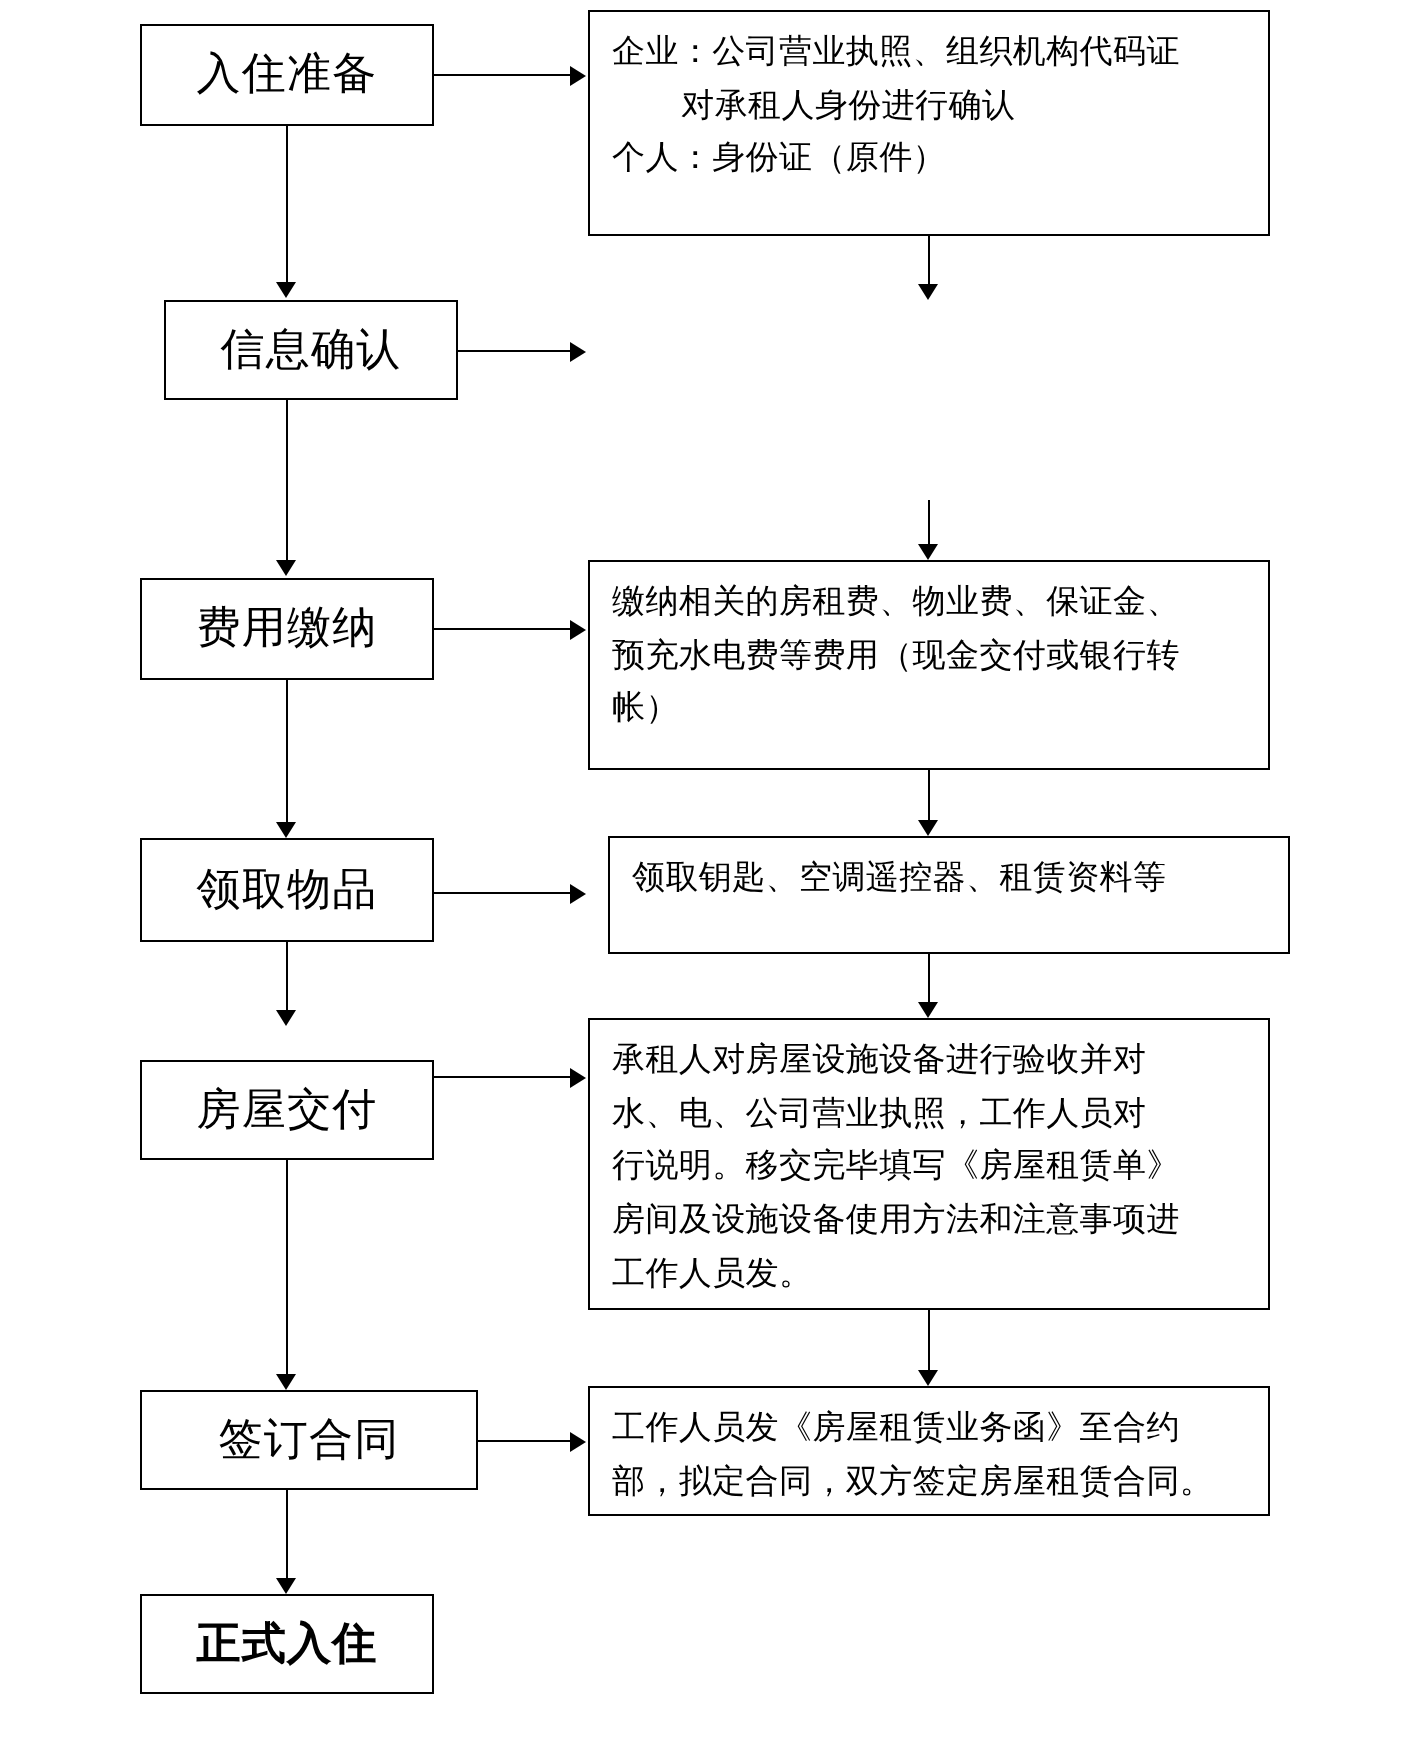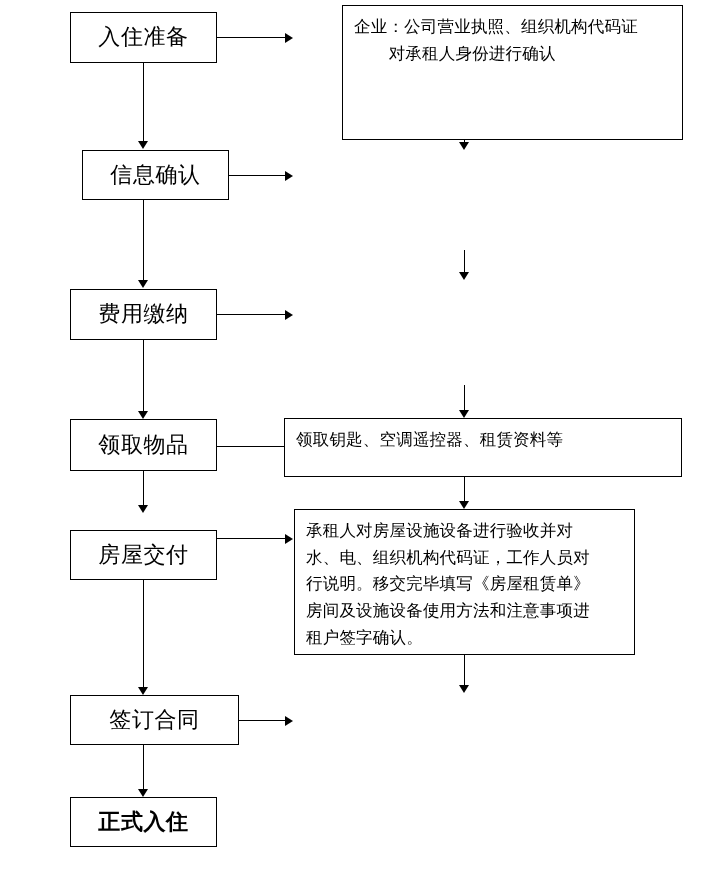--- a/index.html
+++ b/index.html
@@ -76,39 +76,49 @@
   </div>
 
   <div class="box lbox" style="left:70px;top:695px;width:169px;height:50px;">
     <span>签订合同</span>
   </div>
 
   <div class="box lbox" style="left:70px;top:797px;width:147px;height:50px;font-weight:bold;">
     <span>正式入住</span>
   </div>
 
-  <div class="box rbox" style="left:294px;top:5px;width:341px;height:135px;margin-left:48px;">
+  <div class="box rbox" style="left:294px;top:5px;width:341px;height:113px;">
     <span class="ln">企业：公司营业执照、组织机构代码证</span>
     <span class="ln ind">对承租人身份进行确认</span>
+    <span class="ln">个人：身份证（原件）</span>
   </div>
 
 
+  <div class="box rbox" style="left:294px;top:280px;width:341px;height:105px;">
+    <span class="ln">缴纳相关的房租费、物业费、保证金、</span>
+    <span class="ln">预充水电费等费用（现金交付或银行转</span>
+    <span class="ln">帐）</span>
+  </div>
 
-  <div class="box rbox" style="left:284px;top:418px;width:398px;height:59px;">
+  <div class="box rbox" style="left:304px;top:418px;width:341px;height:59px;">
     <span class="ln">领取钥匙、空调遥控器、租赁资料等</span>
   </div>
 
   <div class="box rbox" style="left:294px;top:509px;width:341px;height:146px;">
     <span class="ln">承租人对房屋设施设备进行验收并对</span>
-    <span class="ln">水、电、组织机构代码证，工作人员对</span>
+    <span class="ln">水、电、公司营业执照，工作人员对</span>
     <span class="ln">行说明。移交完毕填写《房屋租赁单》</span>
     <span class="ln">房间及设施设备使用方法和注意事项进</span>
-    <span class="ln">租户签字确认。</span>
+    <span class="ln">工作人员发。</span>
   </div>
 
+  <div class="box rbox" style="left:294px;top:693px;width:341px;height:65px;">
+    <span class="ln">工作人员发《房屋租赁业务函》至合约</span>
+    <span class="ln">部，拟定合同，双方签定房屋租赁合同。</span>
+  </div>
 
   <div class="vline" style="left:143px;top:63px;height:79px;"></div>
   <div class="arrow-d" style="left:138.4px;top:141px;"></div>
 
   <div class="vline" style="left:143px;top:200px;height:81px;"></div>
   <div class="arrow-d" style="left:138.4px;top:280px;"></div>
 
   <div class="vline" style="left:143px;top:340px;height:72px;"></div>
   <div class="arrow-d" style="left:138.4px;top:411px;"></div>
 

